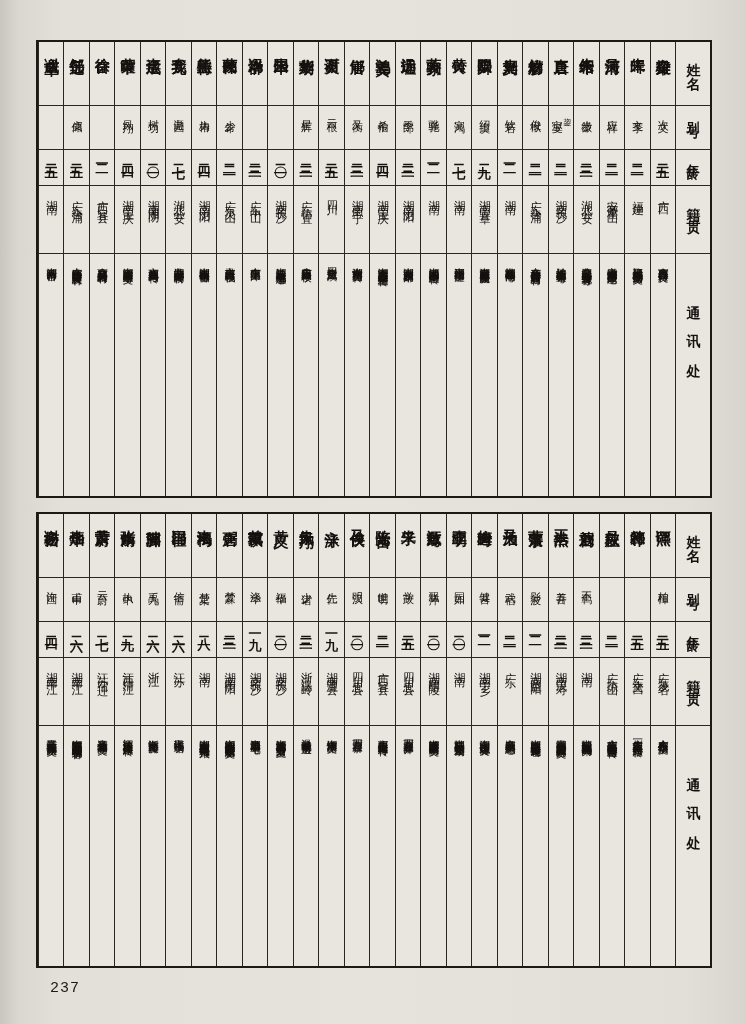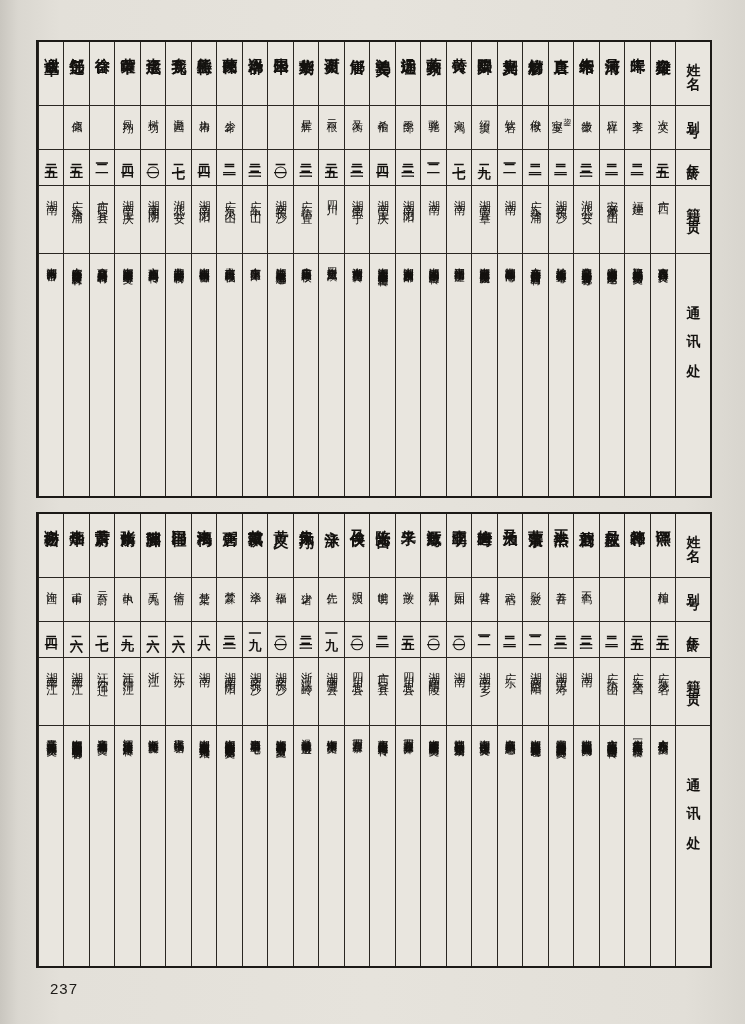--- a/index.html
+++ b/index.html
@@ -53,21 +53,21 @@
   
   .hdr .cell > span{font-weight:700;font-size:14px;}
   .hdr .c-name > span{letter-spacing:14px;padding-top:6px;}
   .hdr .c-alias > span{letter-spacing:5px;font-size:13px;}
   .hdr .c-age > span{letter-spacing:2px;font-size:13px;}
   .hdr .c-origin > span{letter-spacing:12px;padding-top:6px;}
   .hdr .c-addr > span{letter-spacing:30px;padding-top:34px;font-size:14px;}
   .page-number{
     position:absolute;left:50px;top:980px;
     font-size:15px;letter-spacing:1px;color:#1c1a17;
-    font-family:Liberation Sans, sans-serif;
+    font-family:Liberation Mono, monospace;
   }
 </style>
 </head>
 <body>
 
 <div class="page">
 
   <div class="scan-table t-top">
     <div class="col hdr">
       <div class="cell c-name">

